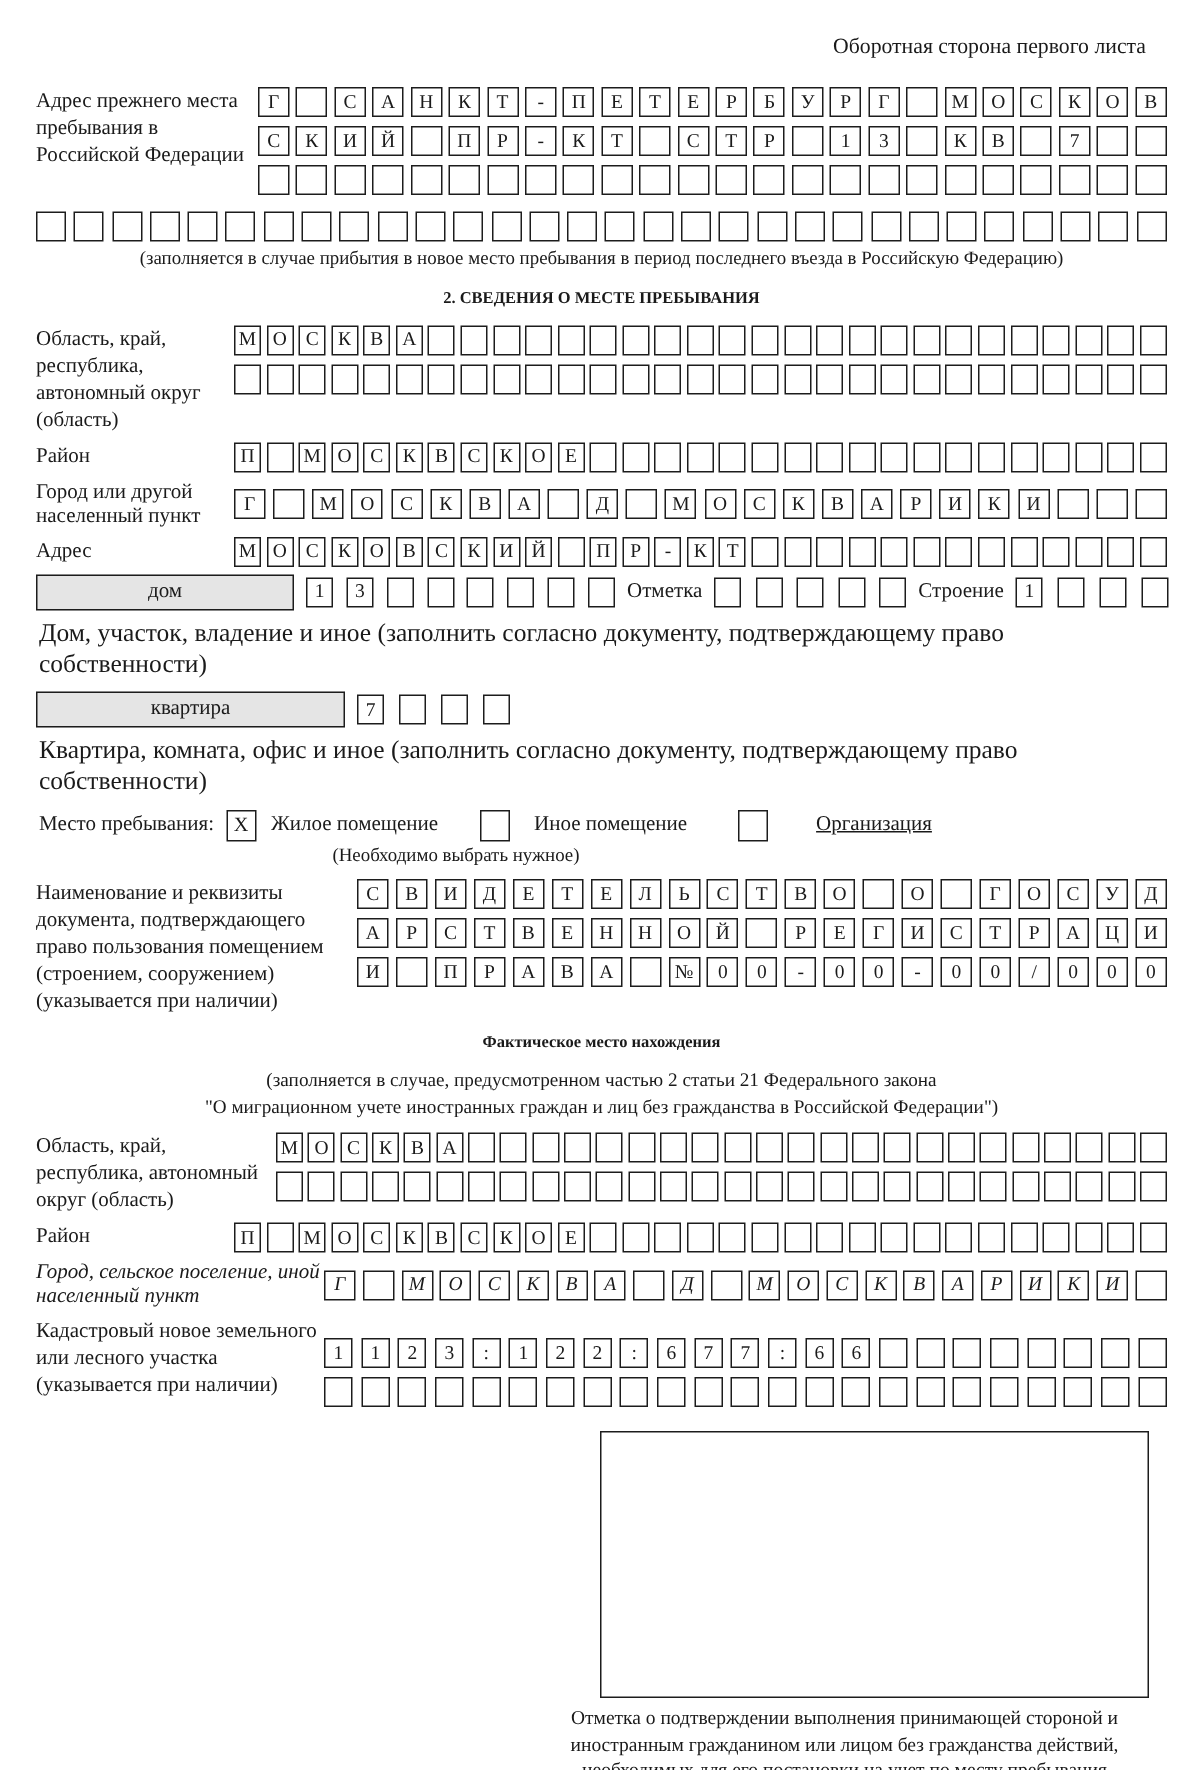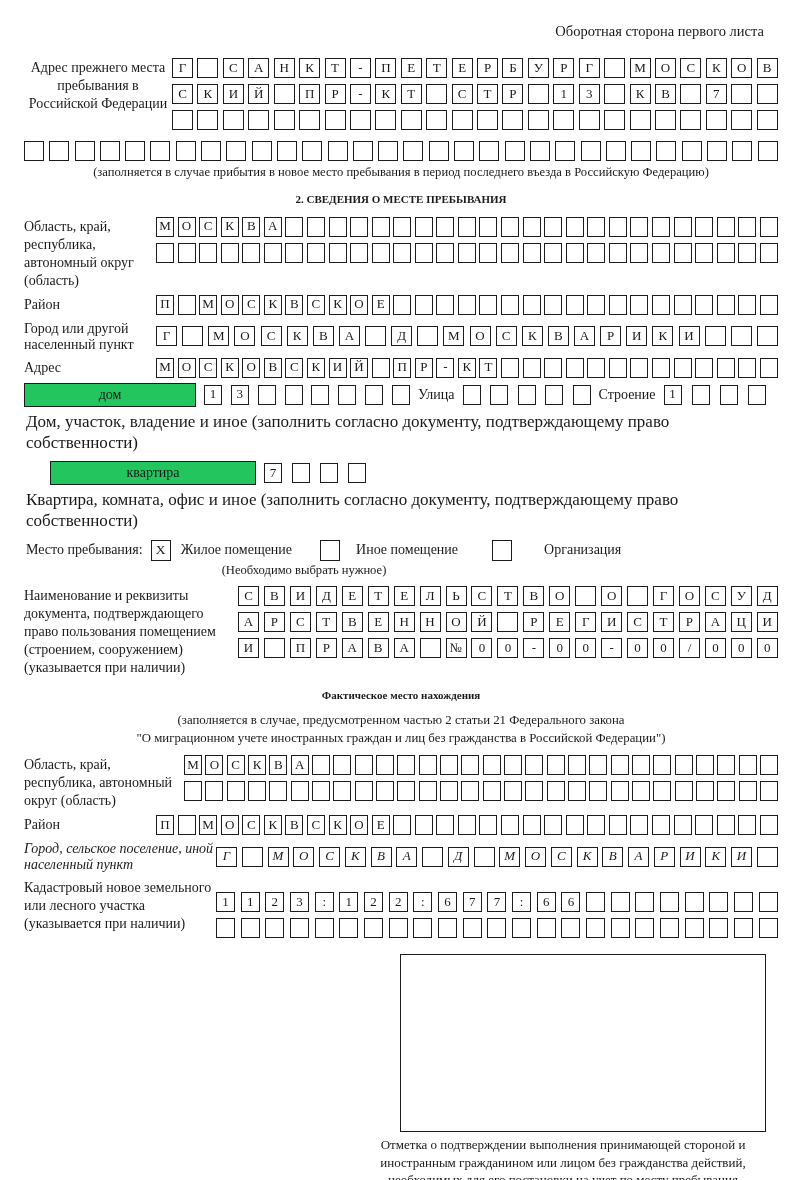--- a/index.html
+++ b/index.html
@@ -5,37 +5,37 @@
   html,body{margin:0;padding:0;background:#fff;}
   body{
     width:800px;height:1180px;box-sizing:border-box;
     padding:14px 22px 10px 24px;
     font-family:"Liberation Serif","DejaVu Serif",serif;
     color:#1a1a1a;font-size:14px;line-height:1.25;
   }
   .hdr{text-align:right;font-size:14.5px;margin:8px 14px 18px 0;}
   .frow{display:flex;align-items:flex-start;margin-bottom:5px;}
   .lbl{flex:0 0 auto;font-size:14px;line-height:18px;padding-top:1px;}
-  .w148{width:148px;text-align:center;} .w132{width:132px;} .w160{width:160px;} .w192{width:192px;} .w214{width:214px;}
+  .w148{width:148px;} .w132{width:132px;} .w160{width:160px;} .w192{width:192px;} .w214{width:214px;}
   .stack{flex:1;min-width:0;}
   .cells{display:flex;justify-content:space-between;flex:1;min-width:0;}
   .stack .cells{margin-bottom:6px;}
   .cell{
     flex:0 0 auto;width:18px;height:20px;border:1.6px solid #1c1c1c;
     display:flex;align-items:center;justify-content:center;
     font-size:13px;font-family:"Liberation Serif",serif;background:#fff;box-sizing:border-box;
   }
   .cw20 .cell{width:20px;} .cw21 .cell{width:21px;} .cw19 .cell{width:19px;}
   .fullrow{margin:1px 0 4px 0;}
   .footnote{text-align:center;font-size:12.6px;margin:2px 0 12px 0;}
   .sectitle{text-align:center;font-weight:bold;font-size:11px;margin:4px 0 10px 0;}
   .caption{font-size:17px;margin:4px 0 8px 2px;}
   .boxfield{
     border:1.8px solid #1c1c1c;height:24px;display:flex;align-items:center;justify-content:center;
-    font-size:14px;box-sizing:border-box;background:#22c55e;flex:0 0 auto;
+    font-size:14px;box-sizing:border-box;background:#e5e5e5;flex:0 0 auto;
   }
   .domrow,.kvrow{display:flex;align-items:center;margin-bottom:4px;}
   .grp{display:flex;justify-content:space-between;flex:0 0 auto;}
   .inlbl{font-size:14px;padding:0 8px;flex:0 0 auto;}
   .mestorow{display:flex;align-items:center;margin:6px 0 2px 2px;font-size:14px;}
   .checkbox{
     width:20px;height:21px;border:1.7px solid #1c1c1c;display:flex;align-items:center;justify-content:center;
     font-size:13.5px;margin:0 10px 0 8px;box-sizing:border-box;flex:0 0 auto;
   }
   .choosenote{text-align:center;width:560px;font-size:12.6px;margin:0 0 8px 0;}
@@ -343,57 +343,57 @@
   <div class="grp" style="width:206px;margin-left:8px;">
       <span class="cell filled">1</span>
       <span class="cell filled">3</span>
       <span class="cell"></span>
       <span class="cell"></span>
       <span class="cell"></span>
       <span class="cell"></span>
       <span class="cell"></span>
       <span class="cell"></span>
     </div>
-  <div class="inlbl">Улица</div>
+  <div class="inlbl">Отметка</div>
   <div class="grp" style="width:128px;">
       <span class="cell"></span>
       <span class="cell"></span>
       <span class="cell"></span>
       <span class="cell"></span>
       <span class="cell"></span>
     </div>
   <div class="inlbl">Строение</div>
   <div class="grp" style="width:102px;">
       <span class="cell filled">1</span>
       <span class="cell"></span>
       <span class="cell"></span>
       <span class="cell"></span>
     </div>
 </div>
 <div class="caption">Дом, участок, владение и иное (заполнить согласно документу, подтверждающему право собственности)</div>
 
 <div class="kvrow">
-  <div class="boxfield" style="width:206px;margin-left:26px;">квартира</div>
+  <div class="boxfield" style="width:206px;">квартира</div>
   <div class="grp" style="width:102px;margin-left:8px;">
       <span class="cell filled">7</span>
       <span class="cell"></span>
       <span class="cell"></span>
       <span class="cell"></span>
     </div>
 </div>
 <div class="caption">Квартира, комната, офис и иное (заполнить согласно документу, подтверждающему право собственности)</div>
 
 <div class="mestorow">
   <span>Место пребывания:</span>
   <span class="checkbox">X</span>
   <span>Жилое помещение</span>
   <span class="checkbox" style="margin-left:28px;"></span>
   <span style="margin-left:6px;">Иное помещение</span>
   <span class="checkbox" style="margin-left:34px;"></span>
-  <span style="margin-left:22px;">Организация</span>
+  <span style="margin-left:22px;text-decoration:underline;">Организация</span>
 </div>
 <div class="choosenote">(Необходимо выбрать нужное)</div>
 
 <div class="frow">
   <div class="lbl w214">Наименование и реквизиты документа, подтверждающего право пользования помещением (строением, сооружением) (указывается при наличии)</div>
   <div class="stack">
     <div class="cells cw21">
         <span class="cell filled">С</span>
         <span class="cell filled">В</span>
         <span class="cell filled">И</span>

